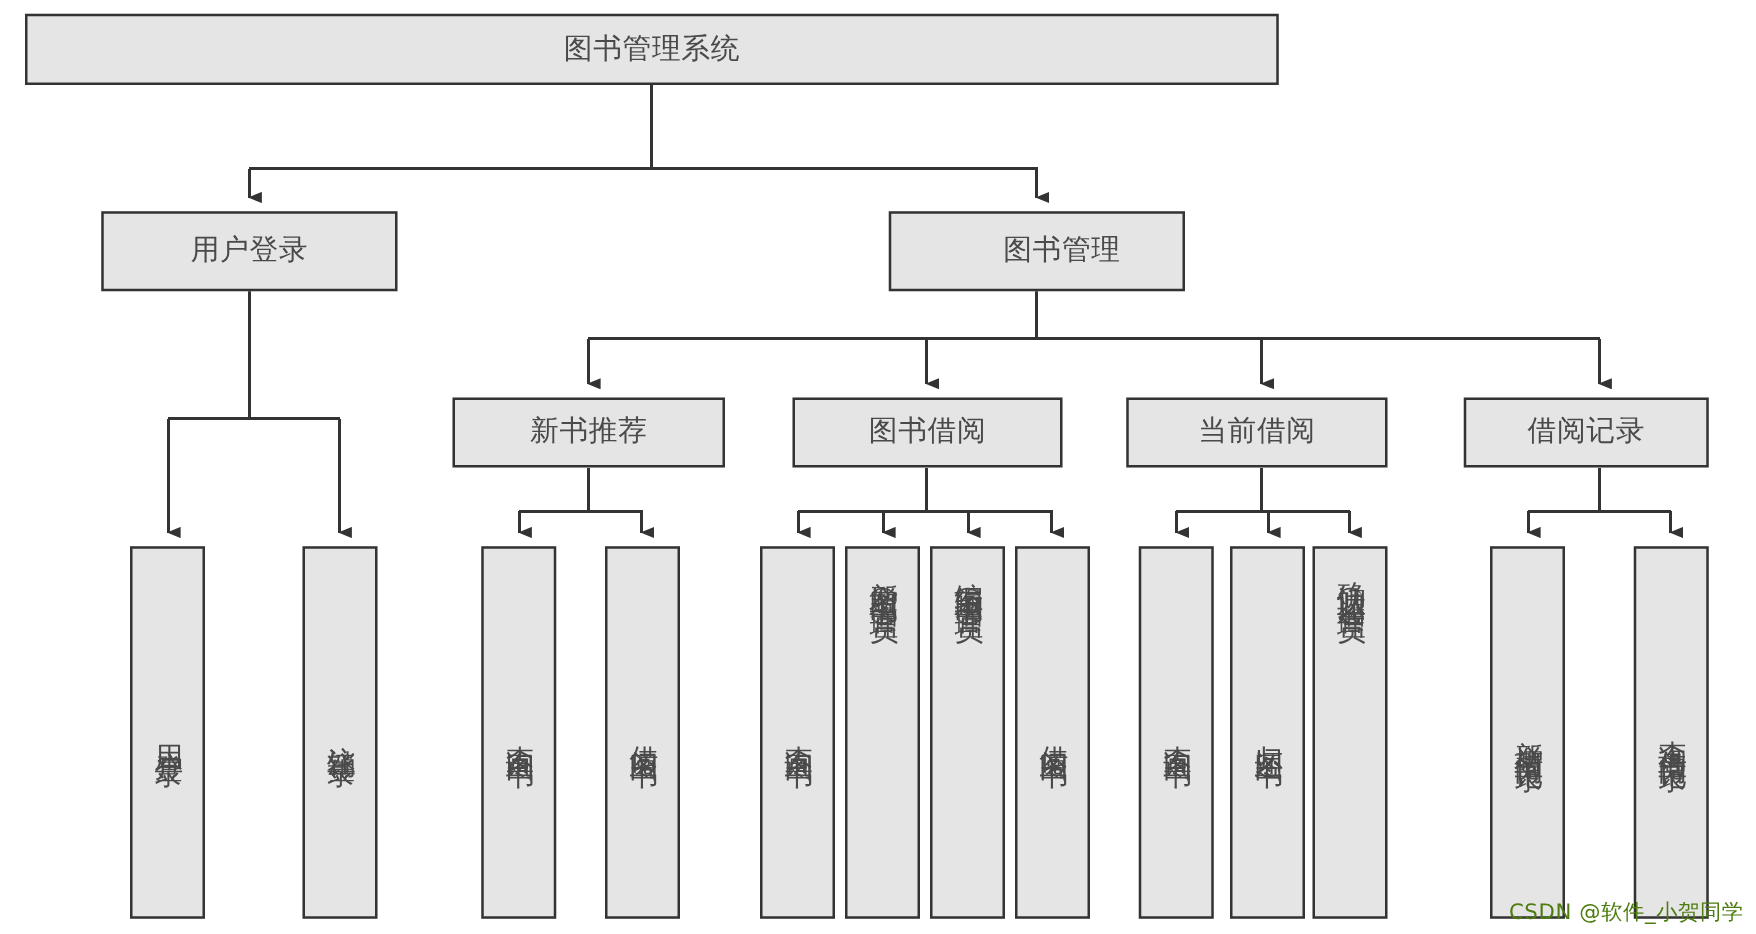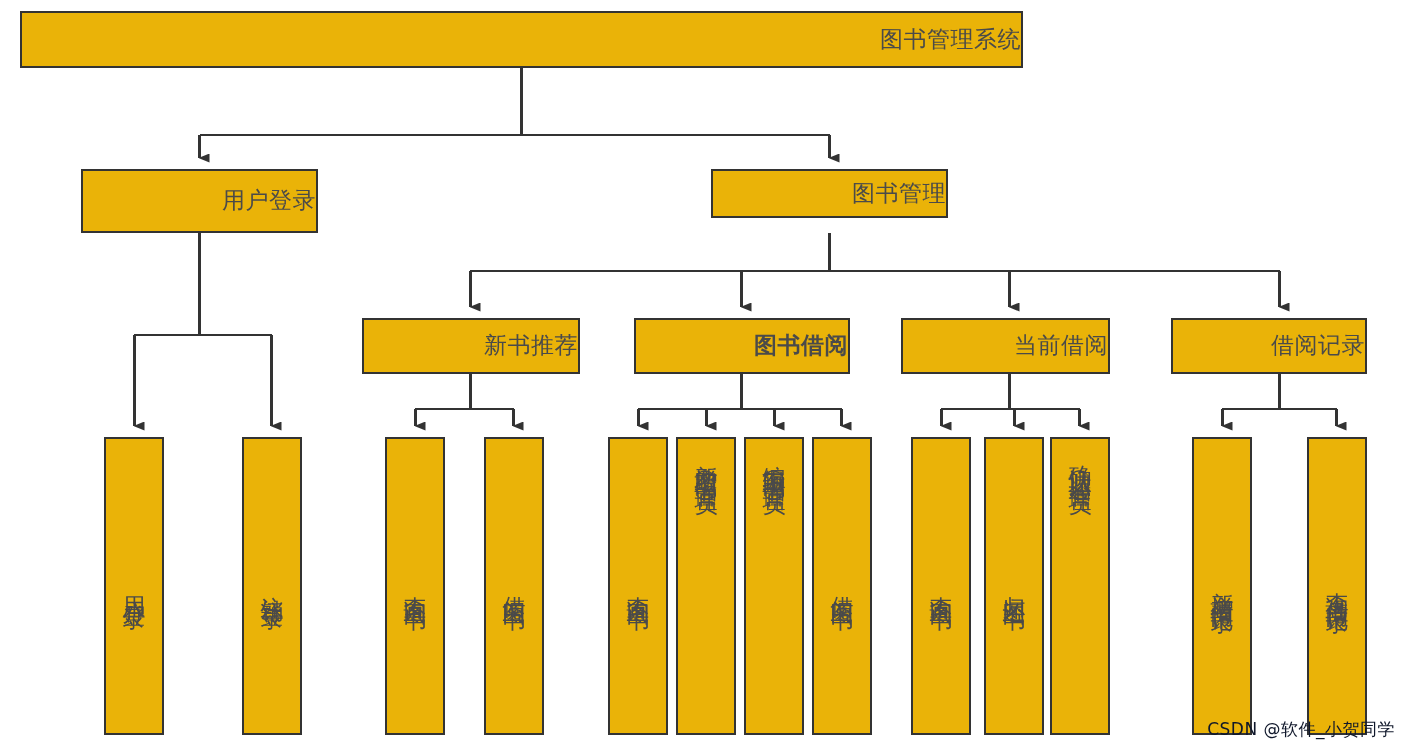--- a/index.html
+++ b/index.html
@@ -24,24 +24,24 @@
     left: 0;
     top: 0;
     width: 1405px;
     height: 747px;
     pointer-events: none;
   }
   .node {
     position: absolute;
     box-sizing: border-box;
     border: 2.5px solid #333333;
-    background: #eab308;
+    background: #e5e5e5;
     display: flex;
     align-items: center;
-    justify-content: flex-end;
+    justify-content: center;
     color: #4a4a4a;
   }
   .node .label {
     color: #4a4a4a;
     letter-spacing: 0.5px;
     line-height: 1.18;
     text-align: center;
     white-space: pre;
   }
   .node.horizontal .label {
@@ -65,21 +65,21 @@
     display: flex;
     justify-content: center;
     align-items: center;
   }
   .vert-wrap.anchor-top { align-items: flex-start; padding-top: 8px; }
   .watermark {
     position: absolute;
     right: 10px;
     bottom: 6px;
     font-size: 17px;
-    color: #0f172a;
+    color: #4d7c0f;
     letter-spacing: 0.5px;
     white-space: nowrap;
   }
 </style>
 </head>
 <body>
 
 <div id="diagram-root">
 
   <svg id="edge-layer" viewBox="0 0 1405 747" width="1405" height="747">
@@ -136,28 +136,28 @@
     </g>
   </svg>
 
   <div class="node horizontal" style="left:20px;top:11px;width:1003px;height:57px;">
     <span class="label">图书管理系统</span>
   </div>
 
   <div class="node horizontal" style="left:81px;top:169px;width:237px;height:64px;">
     <span class="label">用户登录</span>
   </div>
-  <div class="node horizontal" style="left:711px;top:169px;width:237px;height:49px;padding-left:40px;">
+  <div class="node horizontal" style="left:711px;top:169px;width:237px;height:64px;padding-left:40px;">
     <span class="label">图书管理</span>
   </div>
 
   <div class="node horizontal" style="left:362px;top:318px;width:218px;height:56px;">
     <span class="label">新书推荐</span>
   </div>
-  <div class="node horizontal" style="left:634px;top:318px;width:216px;height:56px;font-weight:bold;">
+  <div class="node horizontal" style="left:634px;top:318px;width:216px;height:56px;">
     <span class="label">图书借阅</span>
   </div>
   <div class="node horizontal" style="left:901px;top:318px;width:209px;height:56px;">
     <span class="label">当前借阅</span>
   </div>
   <div class="node horizontal" style="left:1171px;top:318px;width:196px;height:56px;">
     <span class="label">借阅记录</span>
   </div>
 
   <div class="node vertical" style="left:104px;top:437px;width:60px;height:298px;">

